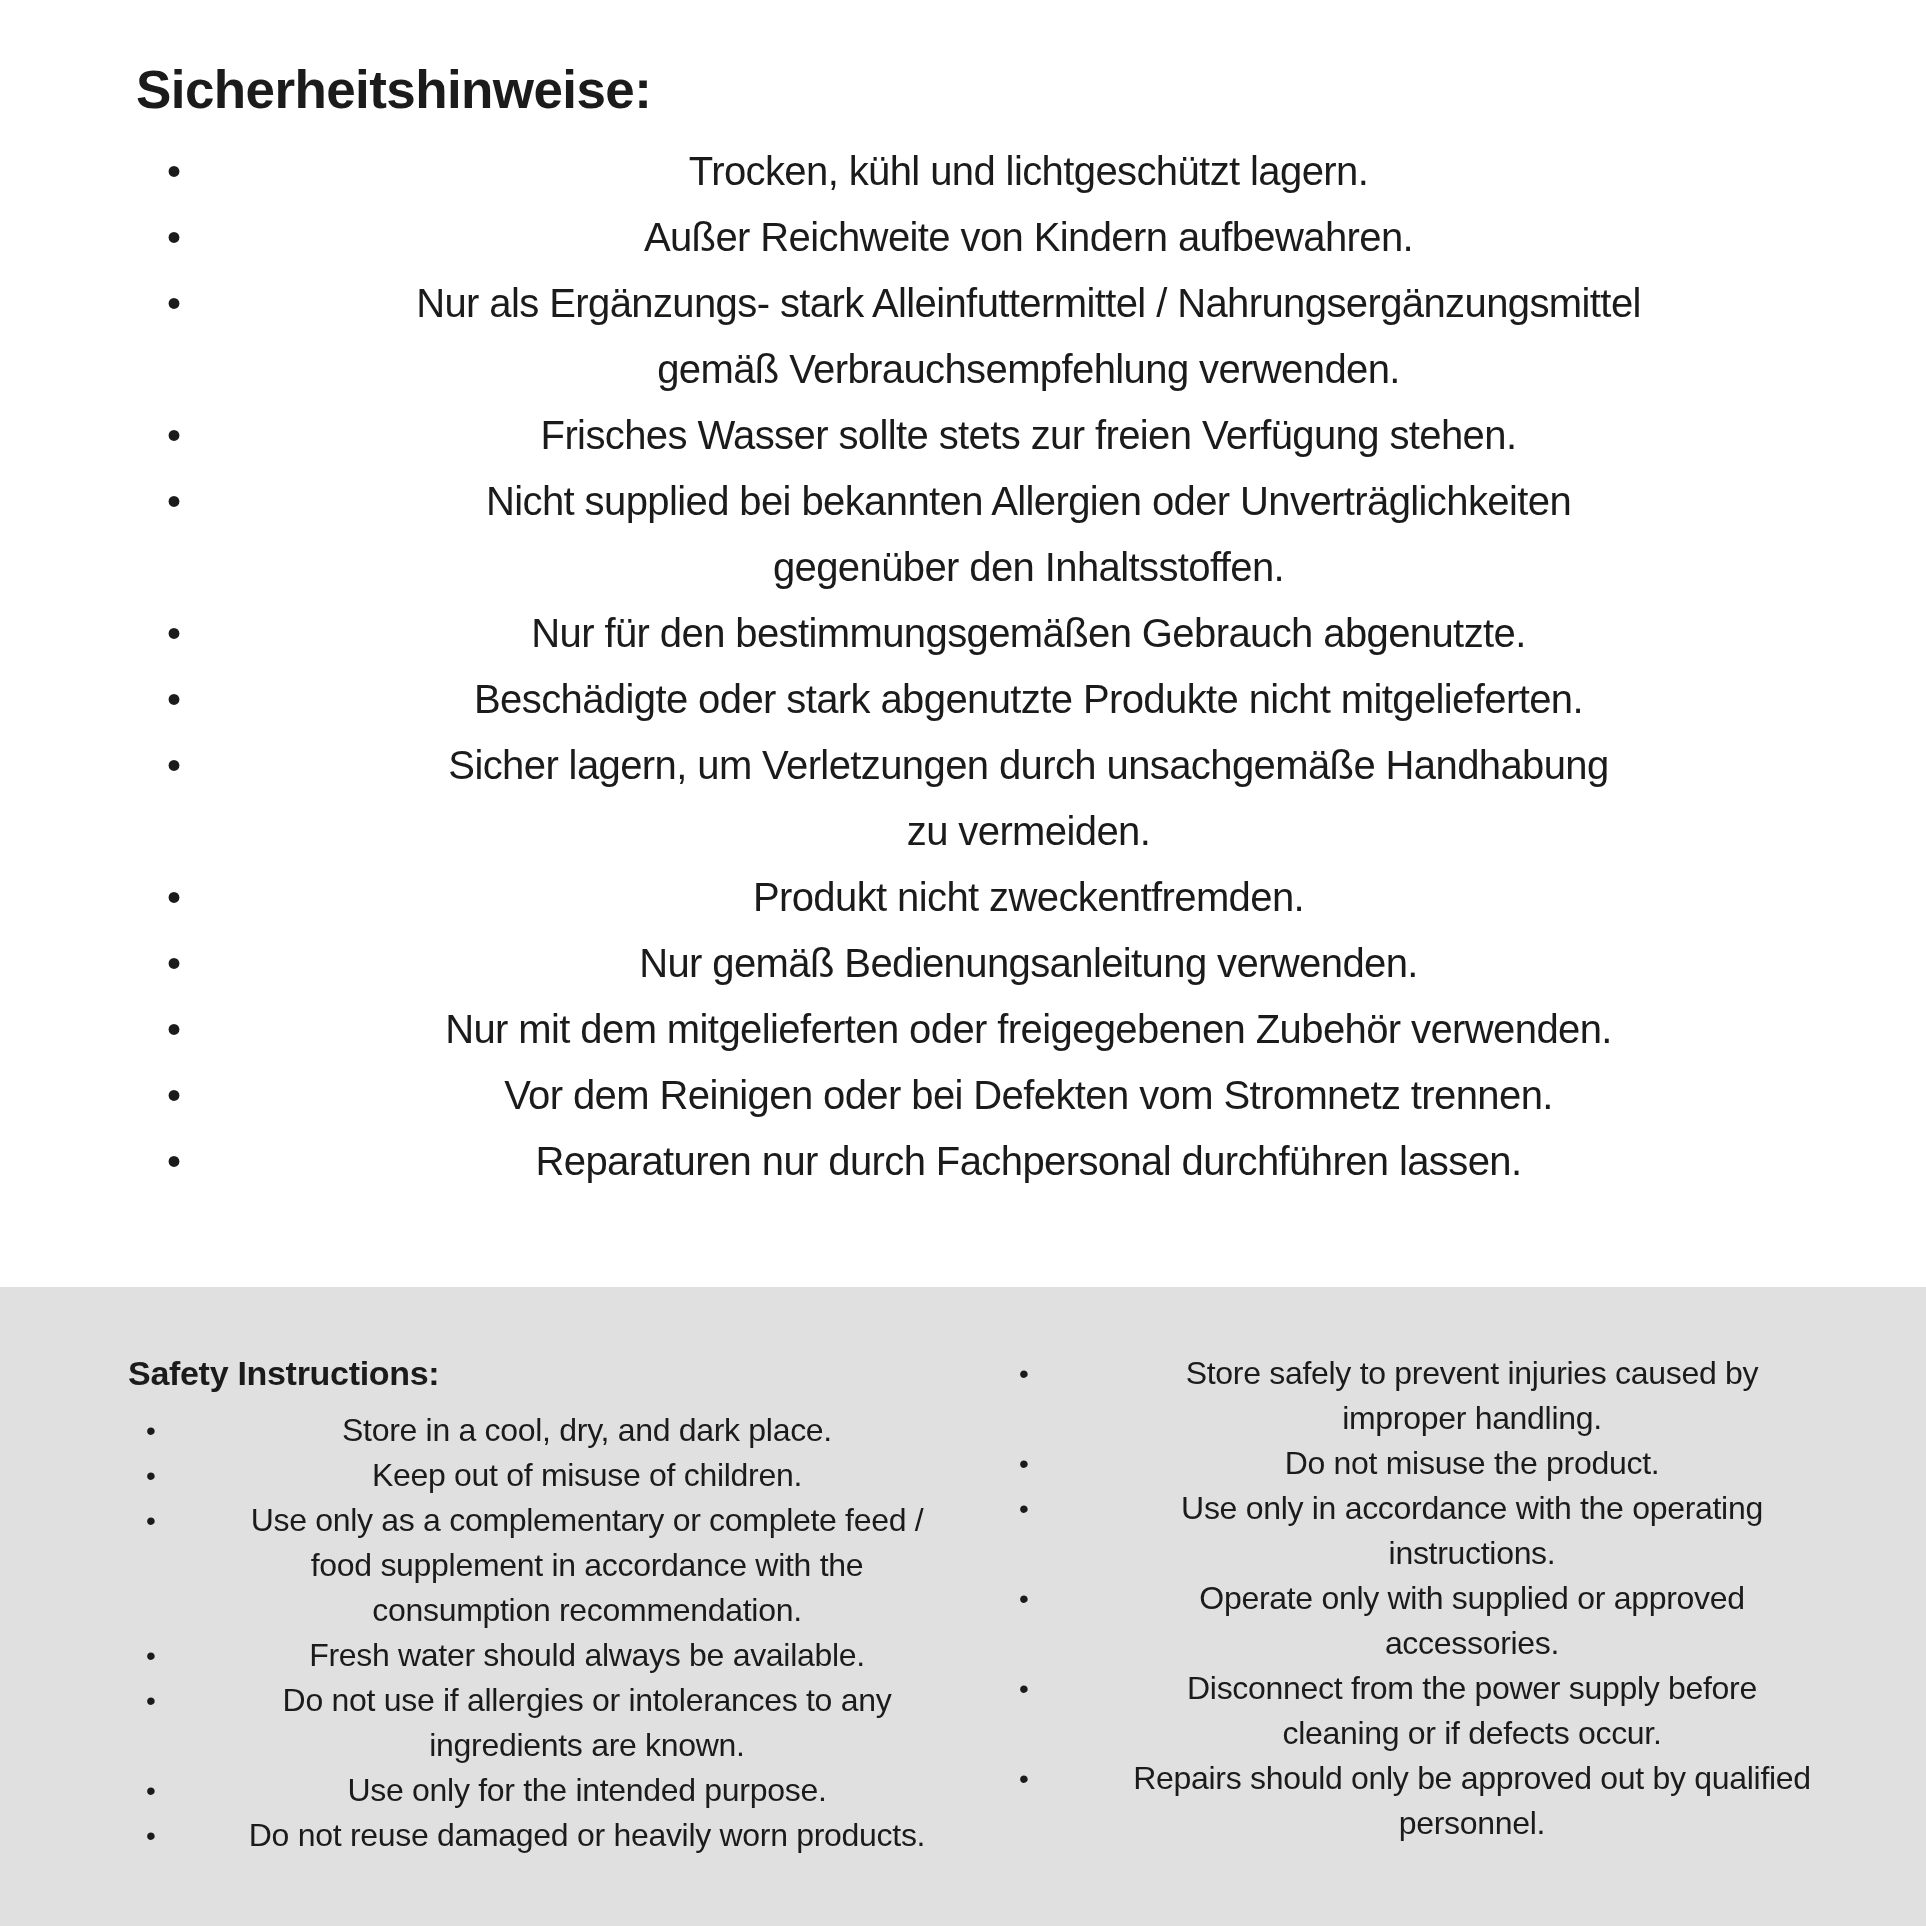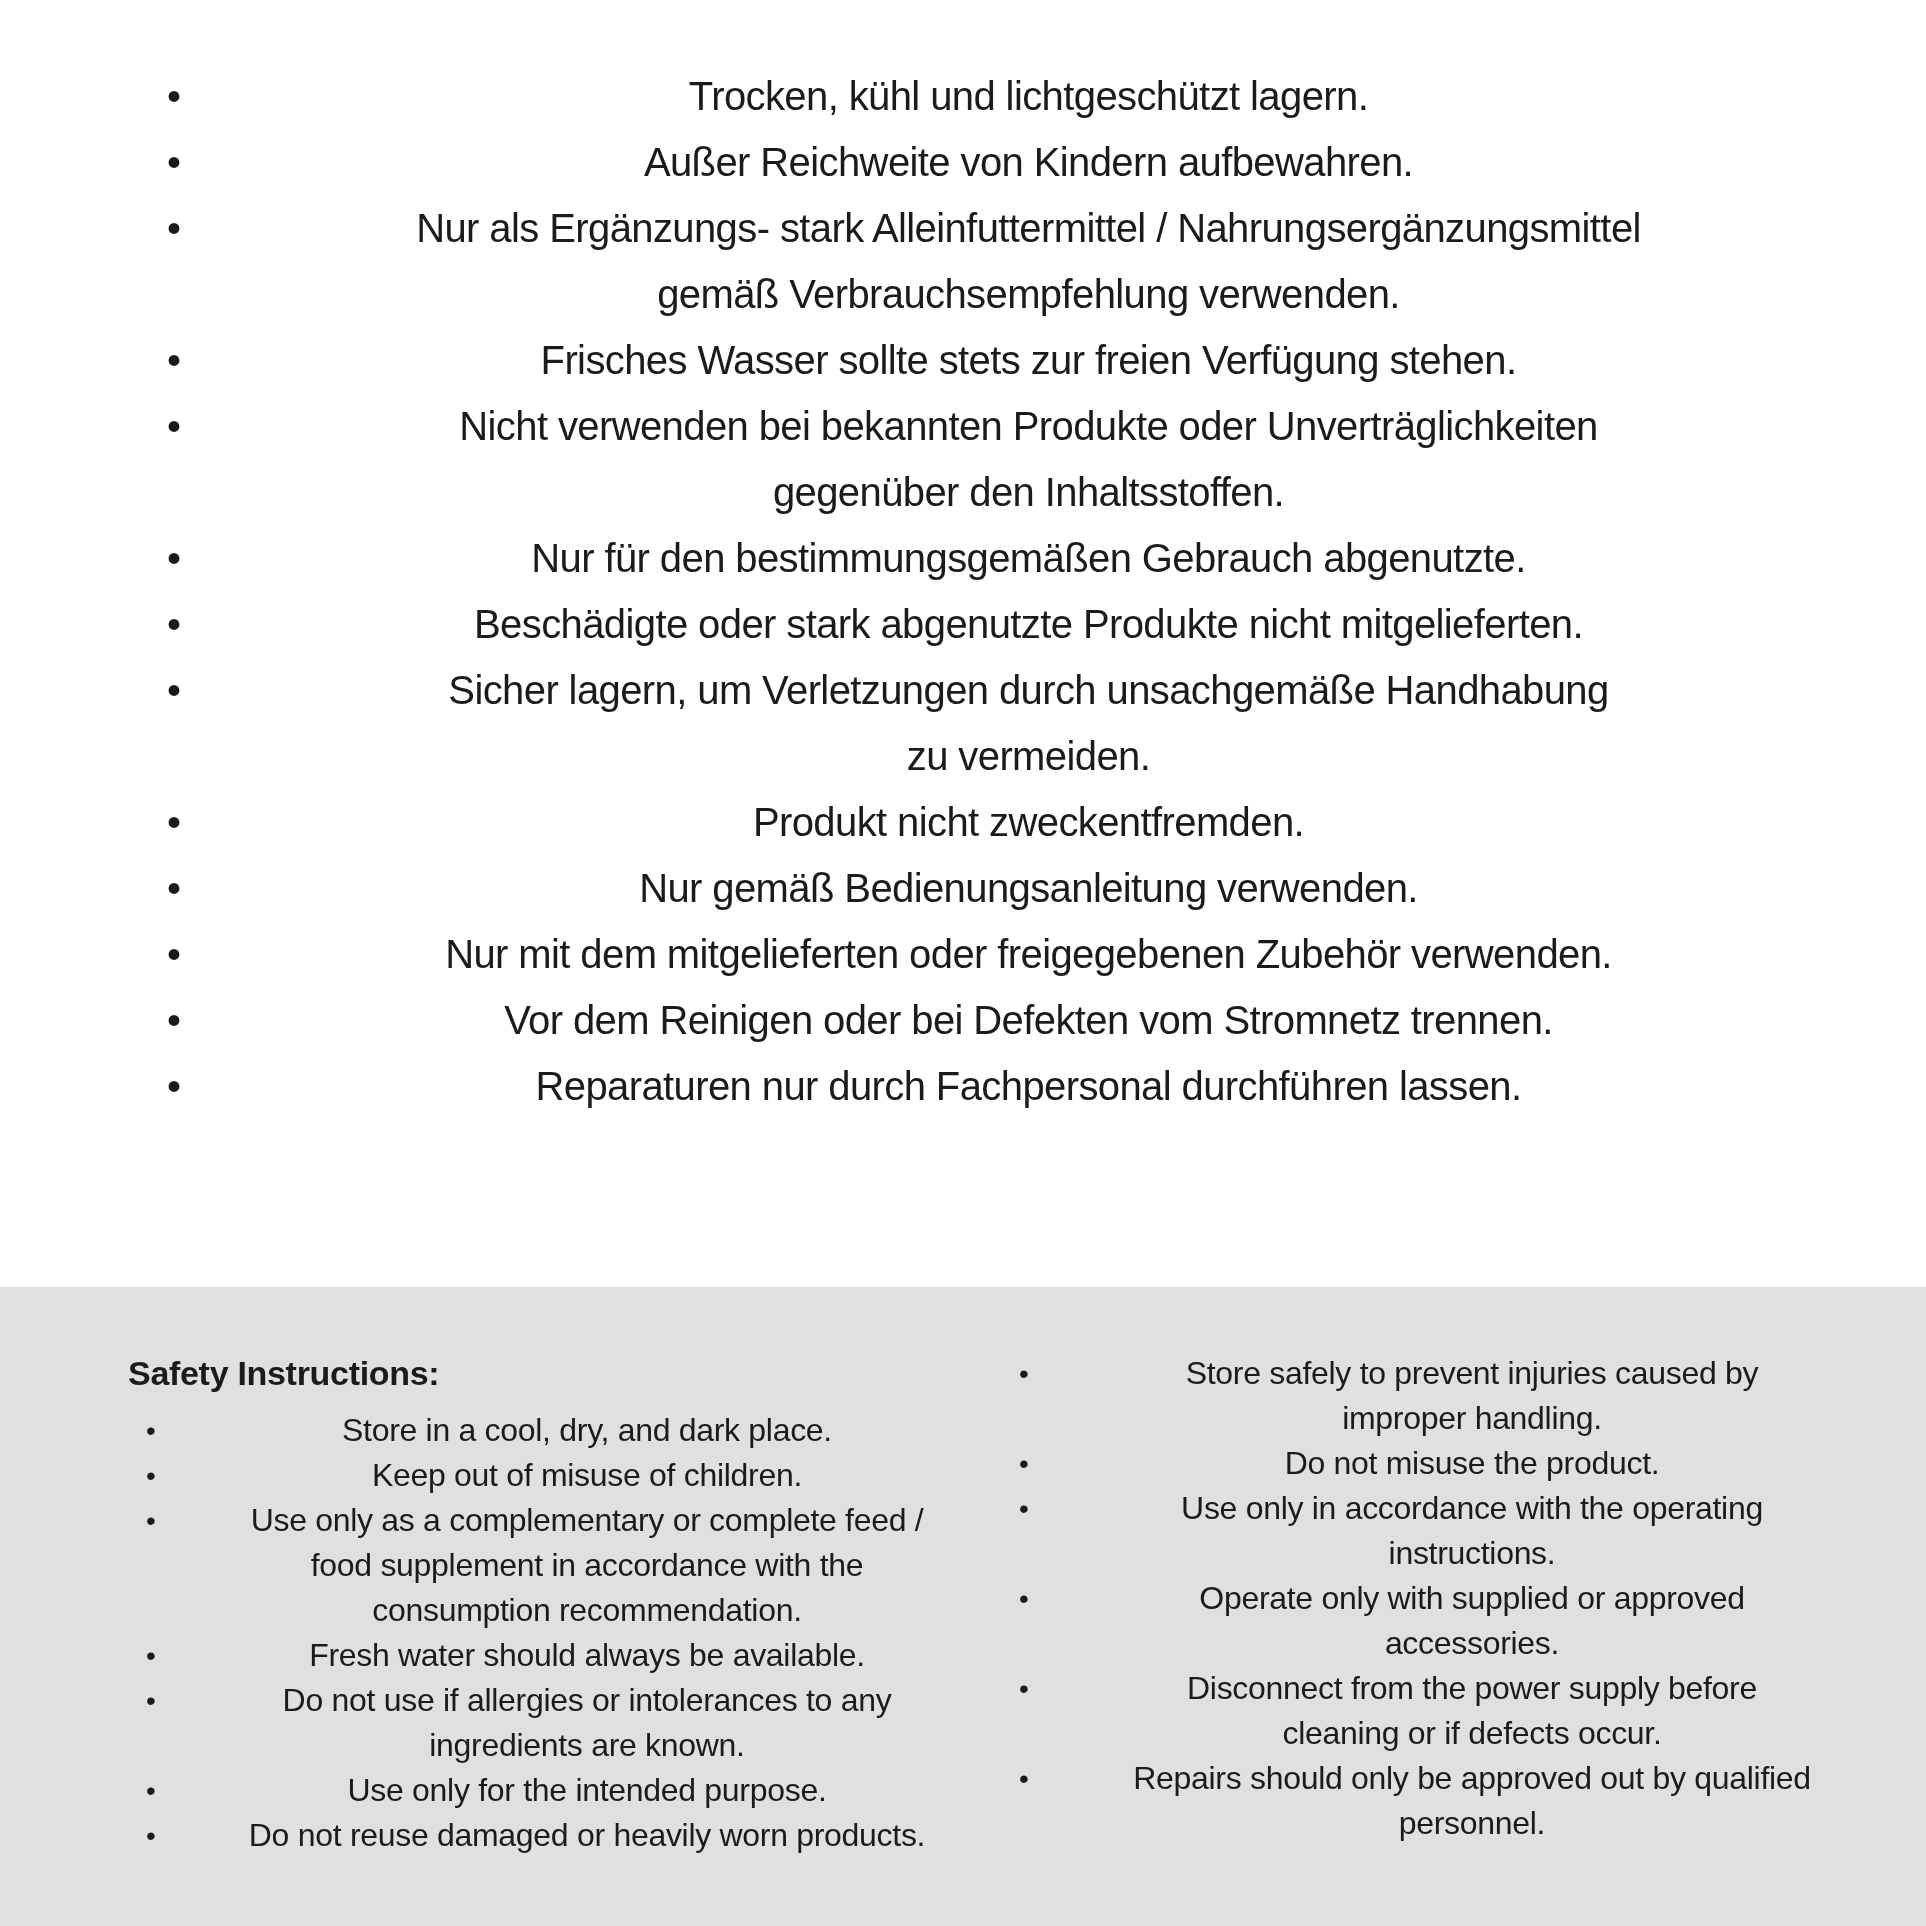--- a/index.html
+++ b/index.html
@@ -70,20 +70,21 @@
   }
   .col-left .en-list { margin-top: 11.6px; }
   .col-right .en-list { margin-top: 0; }
 </style>
 </head>
 <body>
 
 <div class="page">
 
   <section class="german-section">
+    <h1 class="german-title">Sicherheitshinweise:</h1>
     <ul class="list de-list">
   <li class="item">
     <span class="bullet">•</span>
     <span class="txt">Trocken, kühl und lichtgeschützt lagern.</span>
   </li>
 
   <li class="item">
     <span class="bullet">•</span>
     <span class="txt">Außer Reichweite von Kindern aufbewahren.</span>
   </li>
@@ -94,21 +95,21 @@
 gemäß Verbrauchsempfehlung verwenden.</span>
   </li>
 
   <li class="item">
     <span class="bullet">•</span>
     <span class="txt">Frisches Wasser sollte stets zur freien Verfügung stehen.</span>
   </li>
 
   <li class="item">
     <span class="bullet">•</span>
-    <span class="txt">Nicht verwenden bei bekannten Produkte oder Unverträglichkeiten
+    <span class="txt">Nicht supplied bei bekannten Allergien oder Unverträglichkeiten
 gegenüber den Inhaltsstoffen.</span>
   </li>
 
   <li class="item">
     <span class="bullet">•</span>
     <span class="txt">Nur für den bestimmungsgemäßen Gebrauch abgenutzte.</span>
   </li>
 
   <li class="item">
     <span class="bullet">•</span>

